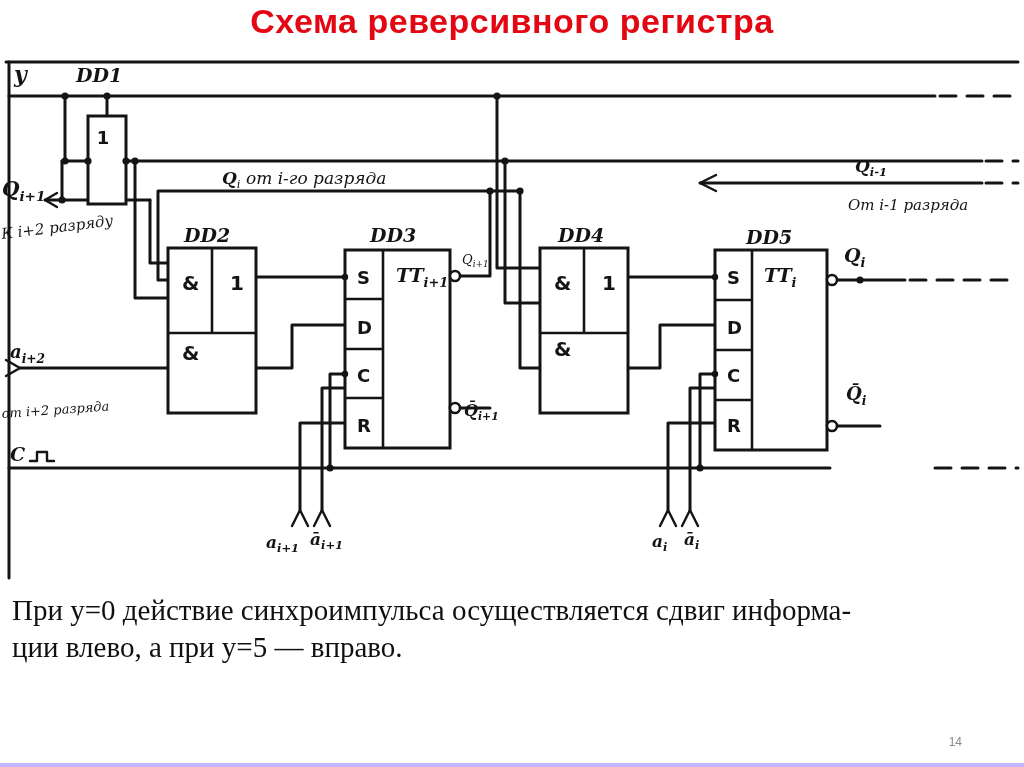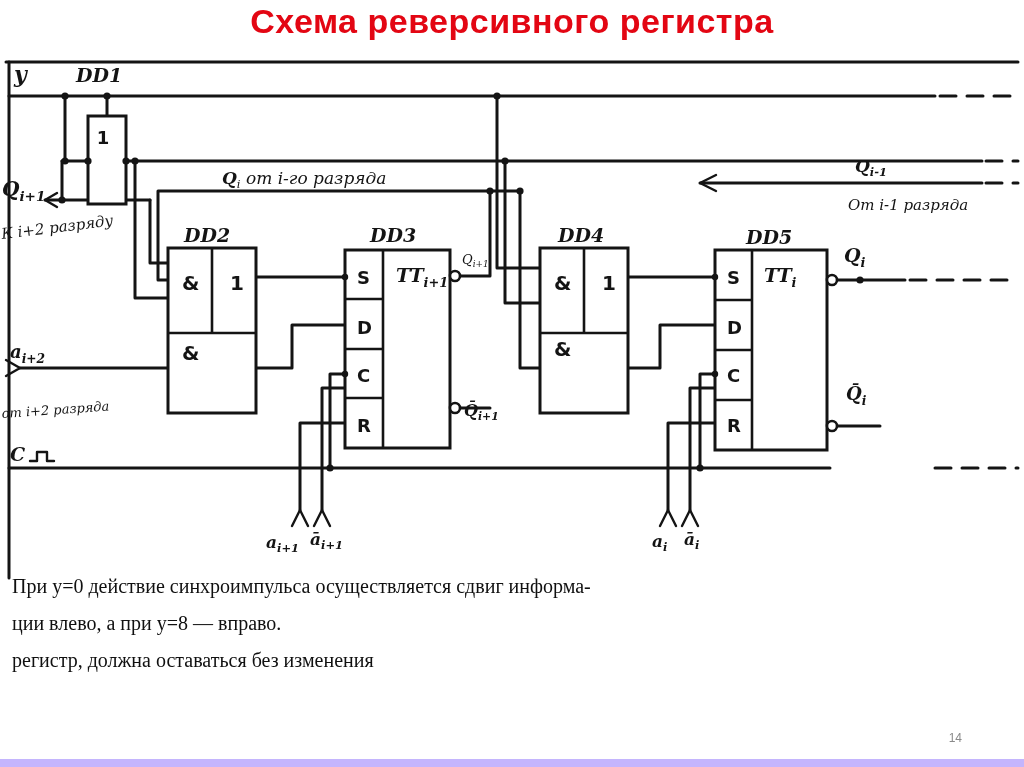--- a/index.html
+++ b/index.html
@@ -1,37 +1,37 @@
 <!DOCTYPE html>
 <html><head>
 <meta charset="utf-8">
 <style>
   html,body{margin:0;padding:0;background:#ffffff;}
   .slide{position:relative;width:1024px;height:767px;background:#ffffff;overflow:hidden;
-         font-family:"Liberation Serif",serif;border-bottom:8px solid #c4b5fd;box-sizing:border-box;}
+         font-family:"Liberation Serif",serif;border-bottom:4px solid #c4b5fd;box-sizing:border-box;}
   .title{position:absolute;top:2px;left:0;width:100%;text-align:center;margin:0;
          font-family:"Liberation Sans",sans-serif;font-size:34px;font-weight:bold;
          color:#e30613;letter-spacing:.5px;}
   .diagram{position:absolute;top:58px;left:0;width:1024px;height:525px;}
   svg text{fill:#141414;}
   .dlabel{font-family:"DejaVu Serif",serif;font-style:italic;font-weight:bold;}
   .dhand{font-family:"DejaVu Serif",serif;font-style:italic;}
   .dpin{font-family:"DejaVu Sans",sans-serif;font-weight:bold;}
   .fs13{font-size:13px}.fs15{font-size:15px}.fs16{font-size:16px}.fs17{font-size:17px}
   .fs18{font-size:18px}.fs19{font-size:19px}.fs20{font-size:20px}.fs22{font-size:22px}
   .sub{font-size:.68em;}
   .wire{stroke:#141414;stroke-width:3;fill:none;stroke-linecap:round;stroke-linejoin:round;}
   .thin{stroke-width:2.4;}
   .dash{stroke-dasharray:16 11;}
   .box{fill:#ffffff;stroke:#141414;stroke-width:3;}
   .divider{stroke:#141414;stroke-width:2.6;}
   .dot{fill:#141414;}
   .term{fill:#ffffff;stroke:#141414;stroke-width:2.6;}
-  .body-text{position:absolute;left:12px;top:568px;width:1000px;
-             font-size:20px;line-height:37px;color:#101010;}
+  .body-text{position:absolute;left:12px;top:592px;width:1000px;
+             font-size:29px;line-height:37px;color:#101010;}
   .page-number{position:absolute;right:62px;bottom:14px;
                font-family:"Liberation Sans",sans-serif;font-size:12px;color:#8a8a8a;}
 </style>
 </head>
 <body>
 
 <div class="slide">
 
   <h1 class="title">Схема реверсивного регистра</h1>
 
@@ -190,18 +190,17 @@
 
       <text x="266" y="490" class="dlabel fs17"><tspan>a</tspan><tspan class="sub" dy="4">i+1</tspan></text>
       <text x="310" y="487" class="dlabel fs17"><tspan>ā</tspan><tspan class="sub" dy="4">i+1</tspan></text>
       <text x="652" y="489" class="dlabel fs17"><tspan>a</tspan><tspan class="sub" dy="4">i</tspan></text>
       <text x="684" y="487" class="dlabel fs17"><tspan>ā</tspan><tspan class="sub" dy="4">i</tspan></text>
     </svg>
   </div>
 
   <div class="body-text">
     <div>При у=0 действие синхроимпульса осуществляется сдвиг информа-</div>
-    <div>ции влево, а при у=8 — вправо.</div>
-    <div>регистр, должна оставаться без изменения</div>
+    <div>ции влево, а при у=5 — вправо.</div>
   </div>
 
   <div class="page-number">14</div>
 </div>
 
 </body></html>

